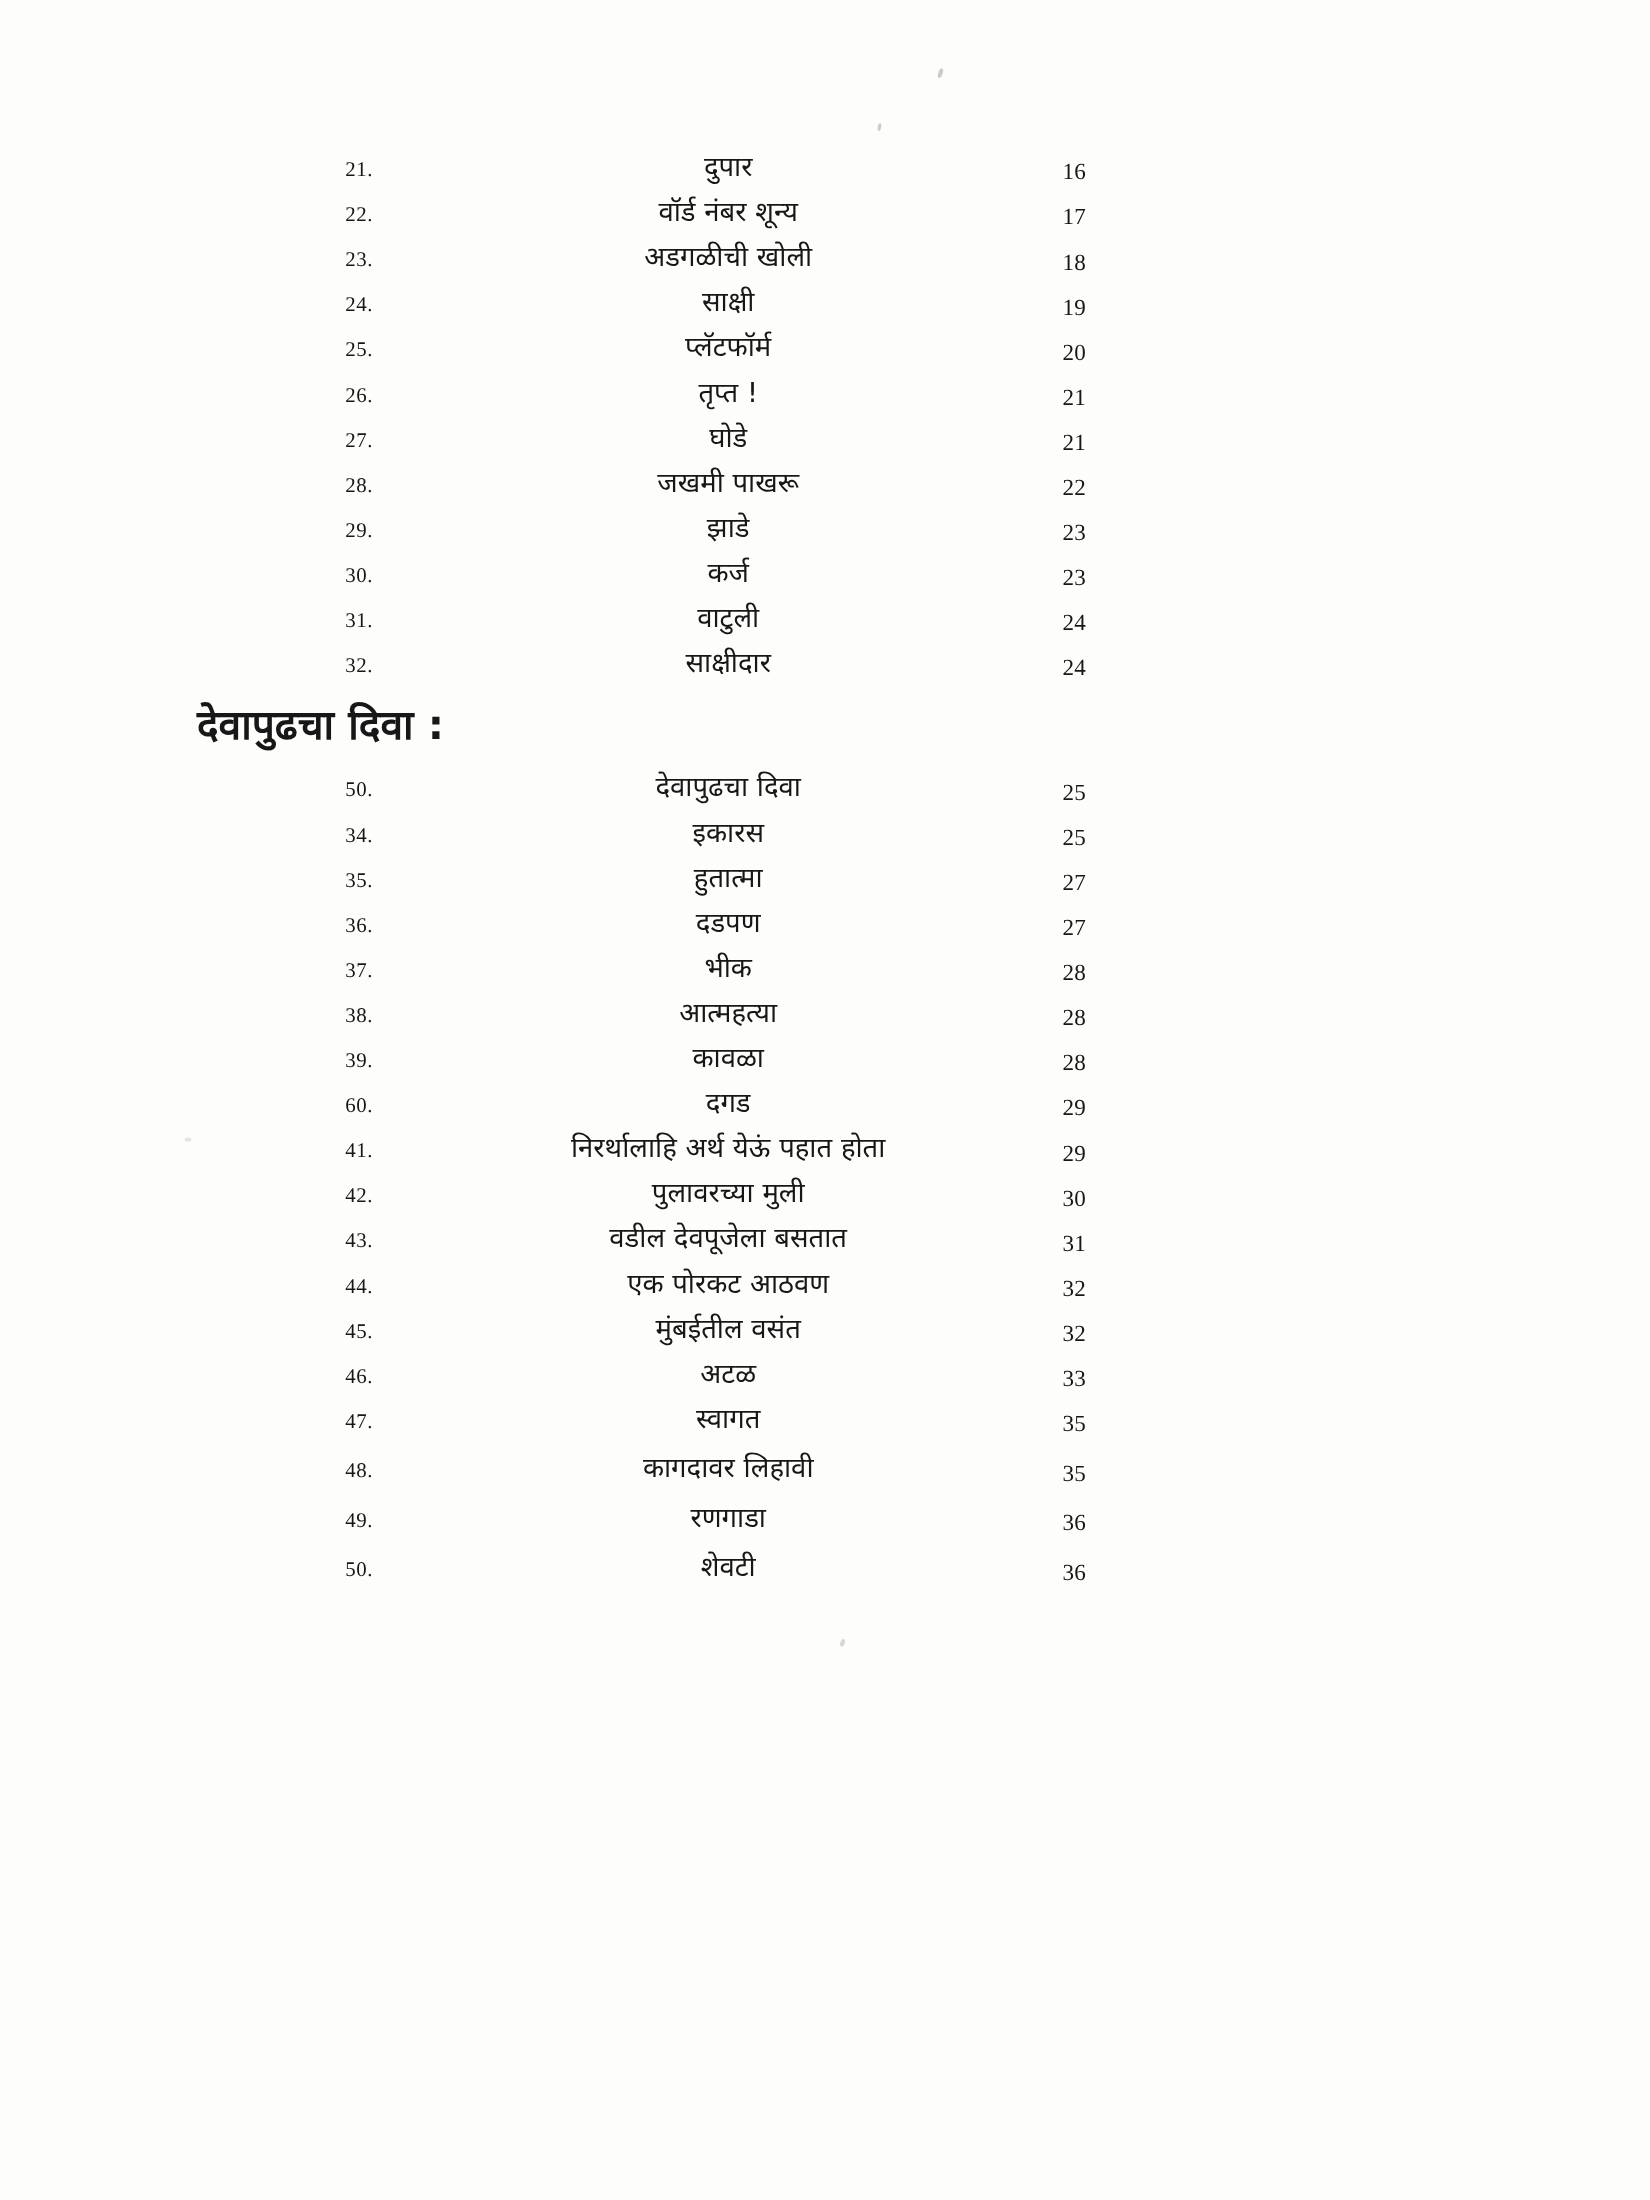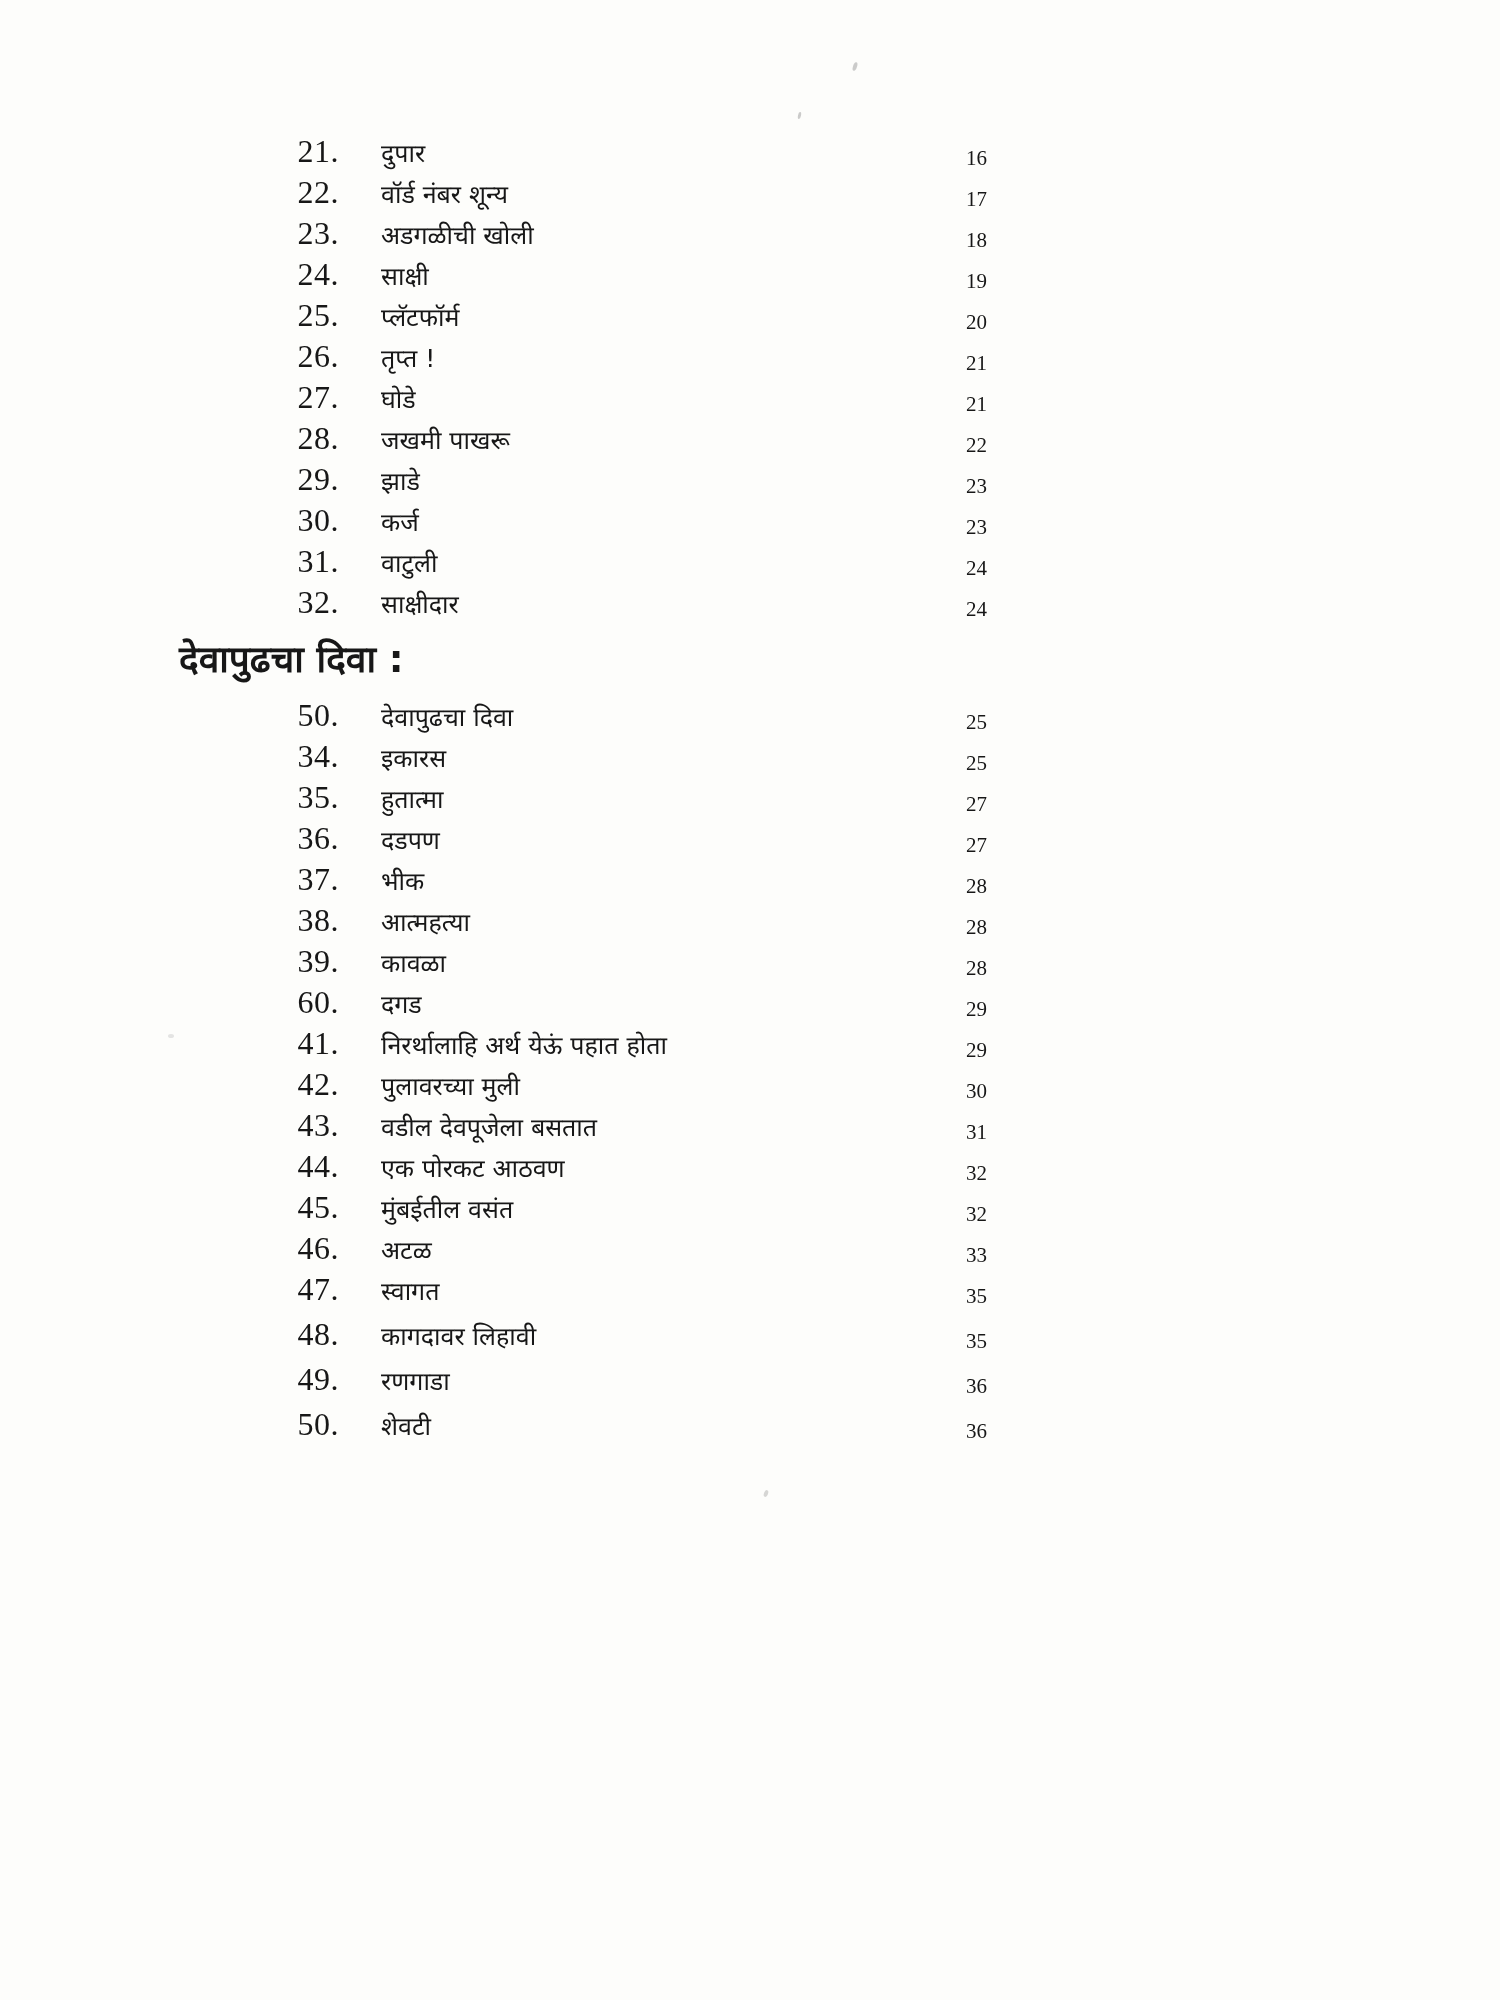--- a/index.html
+++ b/index.html
@@ -29,29 +29,30 @@
     display: flex;
     align-items: baseline;
     height: 41px;
   }
   .entries.wide .row { height: 45px; }
 
   .num {
     flex: 0 0 42px;
     text-align: right;
     font-family: "Liberation Serif", serif;
-    font-size: 32px;
+    font-size: 19px;
     letter-spacing: 0.5px;
   }
 
   .title {
     flex: 1 1 auto;
     margin-left: 42px;
     font-size: 25px;
     white-space: nowrap;
+    text-align: center;
   }
 
   .pagenum {
     flex: 0 0 44px;
     text-align: right;
     font-family: "Liberation Serif", serif;
     font-size: 21px;
     position: relative;
     top: 3px;
   }

